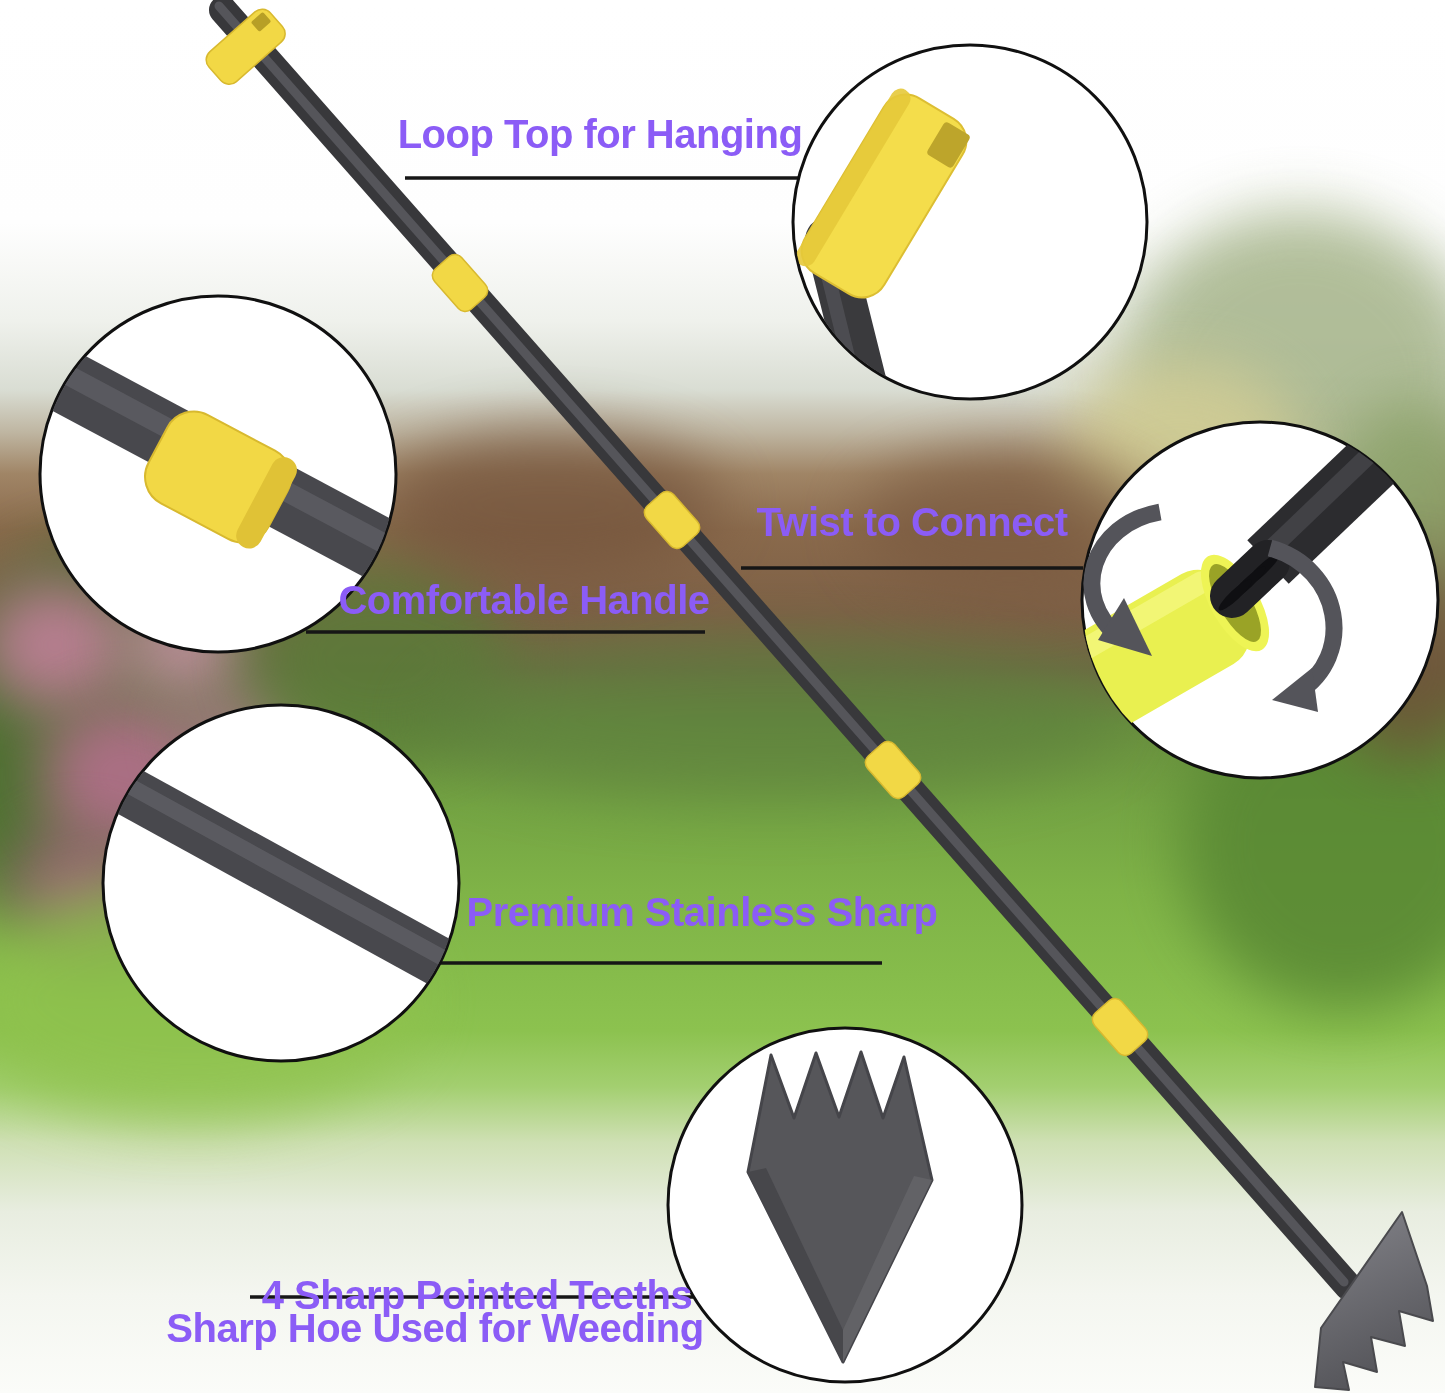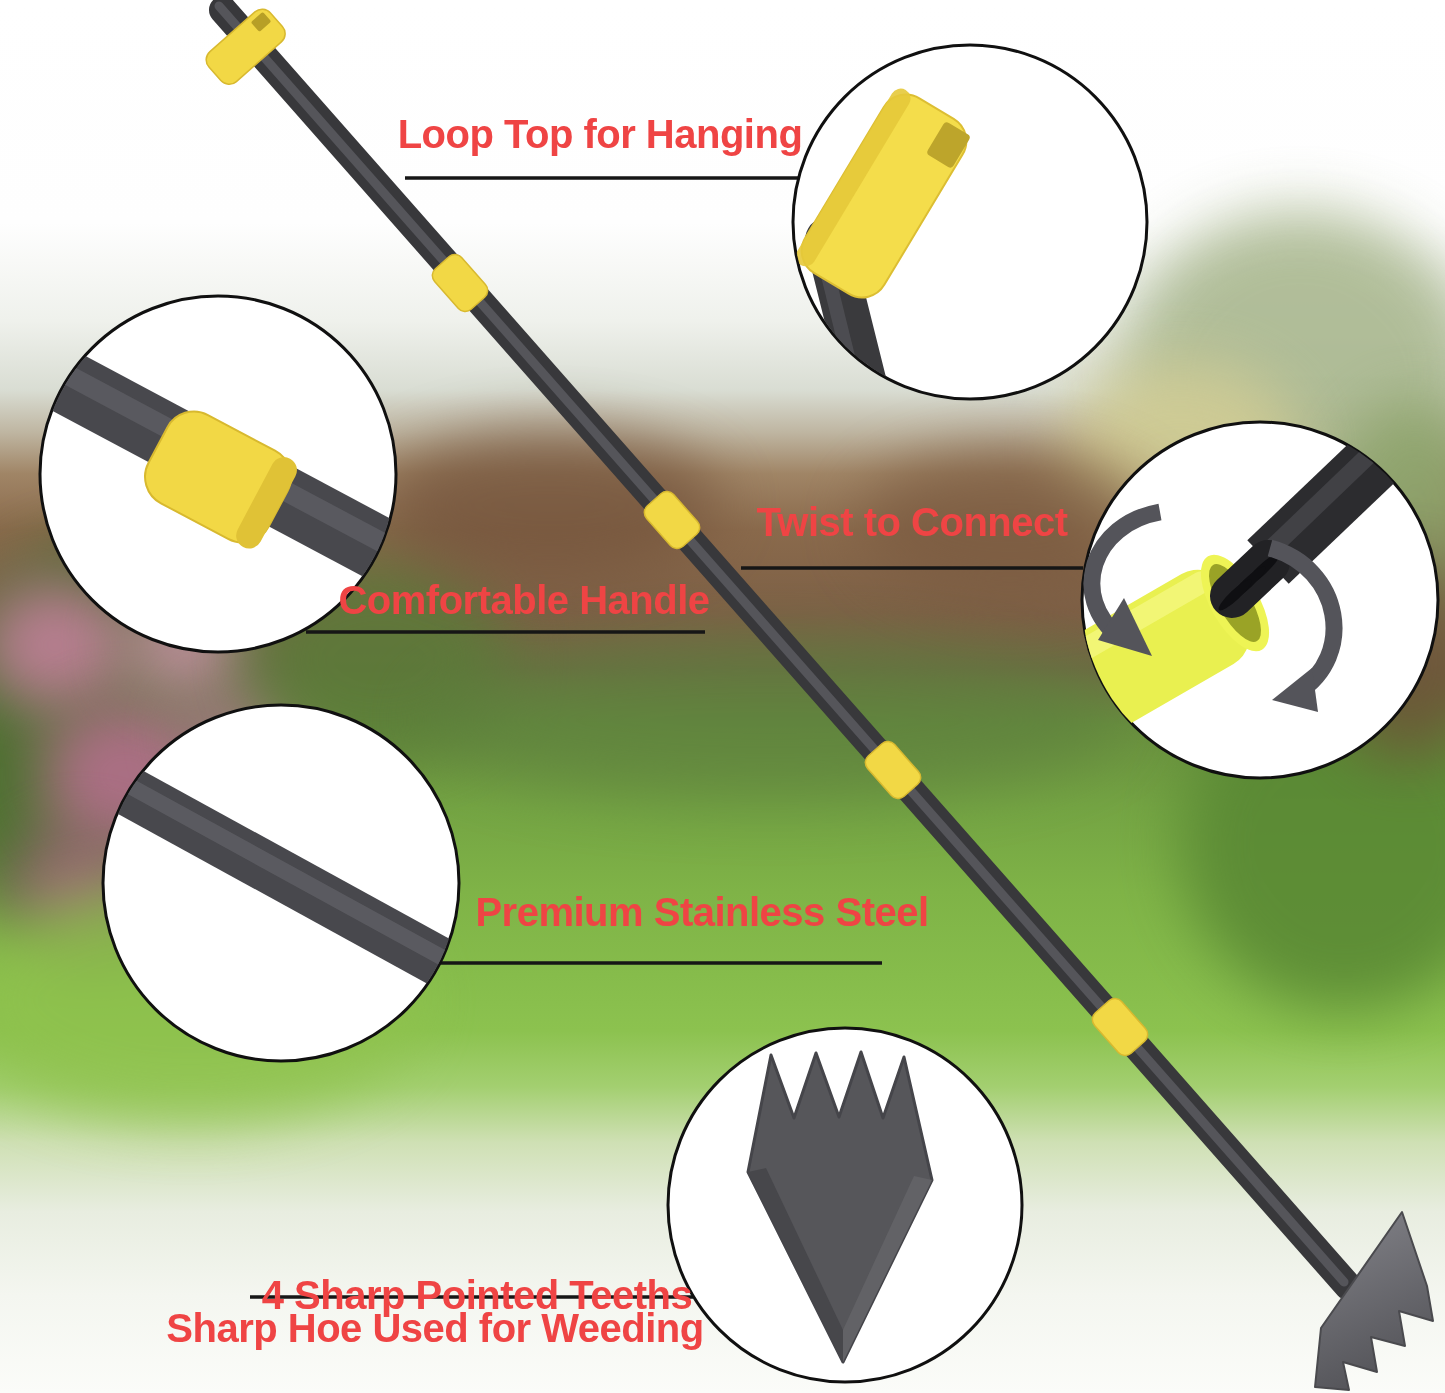--- a/index.html
+++ b/index.html
@@ -34,21 +34,21 @@
   .b13{left:1180px;top:680px;width:330px;height:330px;background:#588733;opacity:.85;}
   .b14{left:-40px;top:880px;width:460px;height:240px;background:#8fc24d;opacity:.8;}
   .b15{left:1330px;top:560px;width:160px;height:200px;background:#6e5038;opacity:.8;}
   .b16{left:420px;top:640px;width:700px;height:160px;background:#5d7f3e;opacity:.6;}
   
   svg.overlay{position:absolute;left:0;top:0;display:block;}
   
   .label{
     position:absolute;transform:translateX(-50%);
     font-weight:700;font-size:40px;letter-spacing:-0.5px;
-    color:#ef4444;white-space:nowrap;line-height:1.1;
+    color:#8b5cf6;white-space:nowrap;line-height:1.1;
   }
   .lbl-loop{left:600px;top:112px;}
   .lbl-twist{left:912px;top:500px;}
   .lbl-comfort{left:524px;top:578px;}
   .lbl-steel{left:702px;top:890px;}
   .lbl-teeth{left:477px;top:1232px;margin-top:41px;}
   .lbl-hoe{left:435px;top:1306px;}
 </style>
 </head>
 <body>
@@ -190,17 +190,17 @@
         <polygon points="771,1055 794,1118 816,1053 839,1117 861,1052 883,1118 904,1057 932,1180 843,1362 748,1172" fill="#56565a" stroke="#45454a" stroke-width="3" stroke-linejoin="round"></polygon>
         <polygon points="748,1172 843,1362 843,1330 766,1168" fill="#47474b"></polygon>
         <polygon points="932,1180 843,1362 843,1330 914,1176" fill="#626266"></polygon>
       </g>
     </g>
   </svg>
 
   <div class="label lbl-loop">Loop Top for Hanging</div>
   <div class="label lbl-comfort">Comfortable Handle</div>
   <div class="label lbl-twist">Twist to Connect</div>
-  <div class="label lbl-steel">Premium Stainless Steel</div>
+  <div class="label lbl-steel">Premium Stainless Sharp</div>
   <div class="label lbl-teeth">4 Sharp Pointed Teeths</div>
   <div class="label lbl-hoe">Sharp Hoe Used for Weeding</div>
 
 </div>
 
 </body></html>

